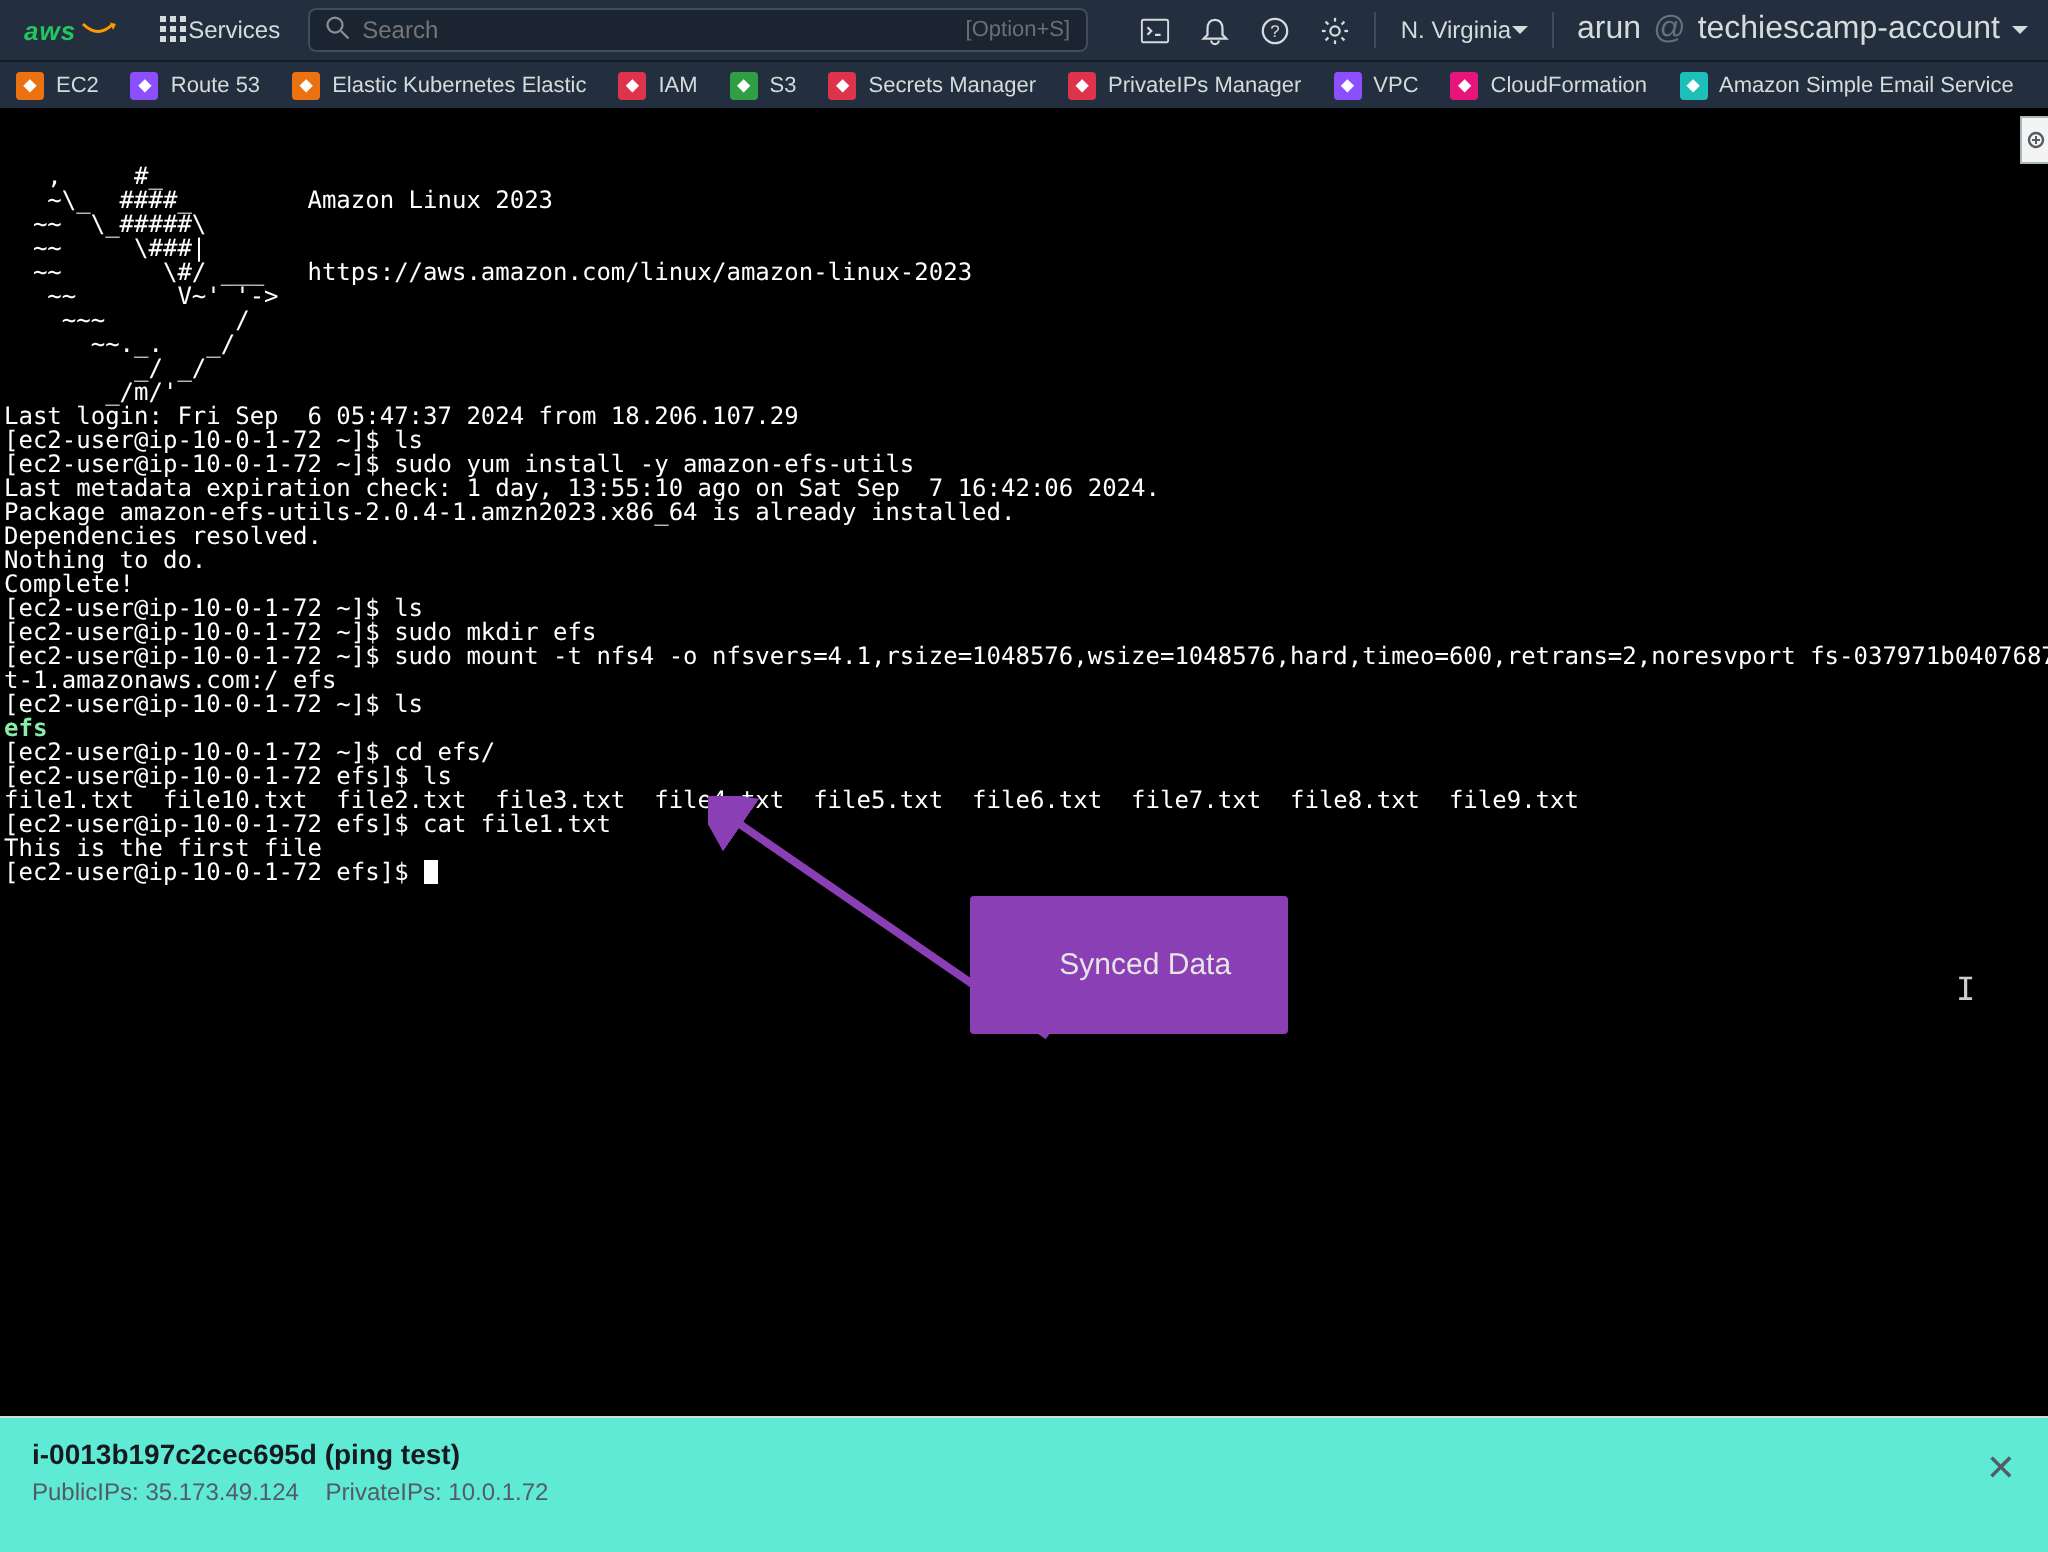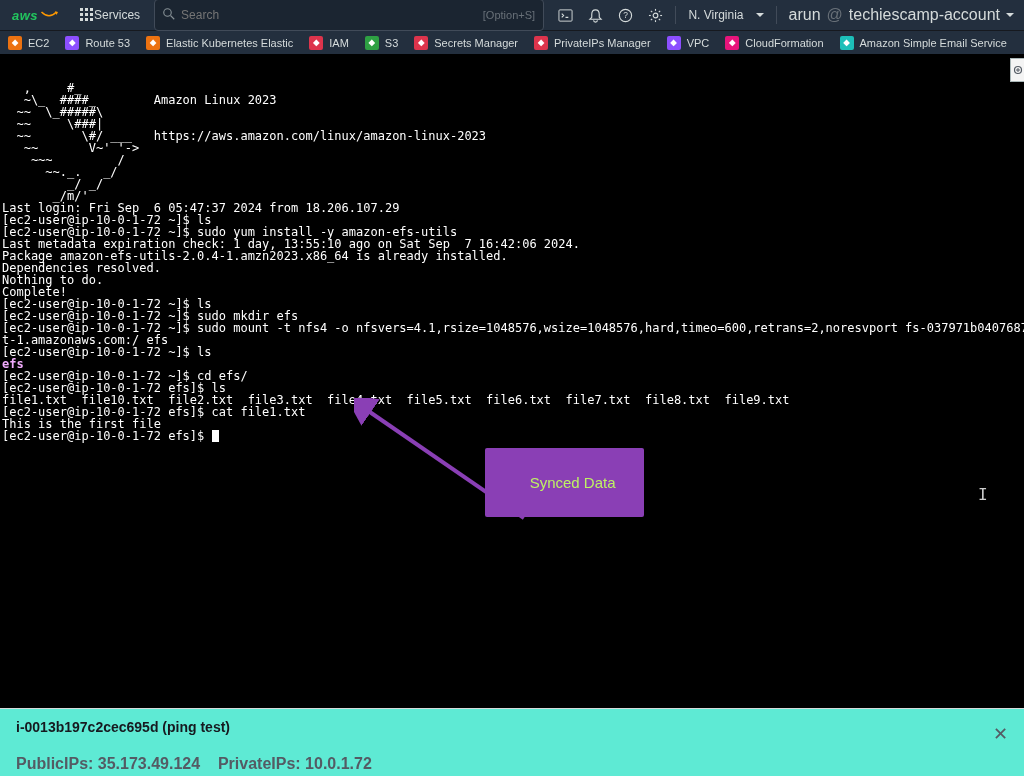--- a/index.html
+++ b/index.html
@@ -4,55 +4,55 @@
   <style>
     * { margin: 0; padding: 0; box-sizing: border-box; }
     html, body { width: 1024px; height: 776px; font-family: -apple-system, BlinkMacSystemFont, "Segoe UI", Arial, sans-serif; overflow: hidden; background: #fff; }
     
     .top-header { height: 30px; background: #232f3e; display: flex; align-items: center; color: #d5dbdb; font-size: 12px; }
     .aws-logo { padding: 0 12px; font-weight: bold; font-style: italic; color: #ff9900; display: flex; align-items: center; gap:2px;}
     .aws-logo-text { color: #22c55e; font-weight: 600; letter-spacing: 0.5px; font-size: 13px;}
     .services-btn { display: flex; align-items: flex-start; gap: 0; padding: 0 10px; cursor: pointer; }
     .grid-icon { width: 14px; height: 14px; display: inline-block; }
     .grid-icon svg { width: 100%; height: 100%; }
-    .search-box { margin: 0 4px; flex: 0 0 390px; height: 32px; background: #1b2531; border: 1px solid #414b59; border-radius: 4px; display: flex; align-items: center; padding: 0 8px; color: #687078; }
+    .search-box { margin: 0 4px; flex: 0 0 390px; height: 22px; background: #1b2531; border: 1px solid #414b59; border-radius: 4px; display: flex; align-items: center; padding: 0 8px; color: #687078; }
     .search-box input { background: transparent; border: none; outline: none; color: #d5dbdb; font-size: 12px; flex: 1; margin-left: 6px; }
     .search-hint { color: #687078; font-size: 11px; }
     .header-spacer { flex: 1; }
     .header-icons { display: flex; align-items: center; gap: 2px; padding-right: 4px; }
     .header-icon { width: 28px; height: 28px; display: flex; align-items: center; justify-content: center; cursor: pointer; color: #d5dbdb; }
-    .region { padding: 0 10px; cursor: pointer; display: flex; align-items: center; gap: 12px; font-size: 12px; text-align: center; }
+    .region { padding: 0 10px; cursor: pointer; display: flex; align-items: center; gap: 0; font-size: 12px; text-align: center; }
     .account { padding: 0 10px; cursor: pointer; display: flex; align-items: center; gap: 6px; font-size: 16px; }
     .caret-down { width: 0; height: 0; border-left: 4px solid transparent; border-right: 4px solid transparent; border-top: 4px solid #d5dbdb; }
     .divider-v { width: 1px; height: 18px; background: #414b59; margin: 0 2px; }
     
     .fav-bar { height: 24px; background: #232f3e; border-top: 1px solid #16191f; display: flex; align-items: center; overflow: hidden; }
     .fav-item { display: flex; align-items: center; gap: 6px; padding: 0 8px; font-size: 11px; color: #d5dbdb; cursor: pointer; white-space: nowrap; }
     .fav-icon { width: 14px; height: 14px; border-radius: 2px; display: flex; align-items: center; justify-content: center; font-size: 8px; font-weight: bold; color: #fff; }
     .orange { background: #ec7211; }
     .red { background: #dd344c; }
     .purple { background: #8c4fff; }
     .teal { background: #1dbfb9; }
     .pink { background: #e7157b; }
     .green { background: #2ea043; }
     
     .terminal { position: relative; background: #000; color: #fff; font-family: "Menlo", "Consolas", monospace; font-size: 12px; line-height: 1.0; white-space: pre; padding: 4px 2px; height: 654px; overflow: hidden; }
     .terminal .line { min-height: 12px; }
-    .output-blue { color: #f0abfc; font-weight: bold; }
+    .output-blue { color: #86efac; font-weight: bold; }
     .cursor-block { display: inline-block; width: 7px; height: 12px; background: #fff; vertical-align: bottom; }
     .text-cursor-ibeam { position: absolute; width: 10px; height: 18px; color: #ccc; font-size: 16px; }
     
     .callout-arrow { position: absolute; pointer-events: none; }
-    .callout-box { position: absolute; background: #8a3fb5; color: #bef264; font-size: 15px; padding: 12px 28px; border-radius: 2px; font-family: -apple-system, sans-serif; }
+    .callout-box { position: absolute; background: #8a3fb5; color: #e5e5e5; font-size: 15px; padding: 12px 28px; border-radius: 2px; font-family: -apple-system, sans-serif; }
     
     .side-toggle { position: absolute; top: 58px; right: 0; width: 14px; height: 24px; background: #f4f4f4; border: 1px solid #aab7b8; border-right: none; display:flex; align-items:center; justify-content:center; cursor:pointer; color:#545b64; font-size:11px;}
     
     .footer { height: 68px; background: #5eead4; border-top: 1px solid #d5dbdb; padding: 10px 16px; position: relative; }
     .footer-title { font-size: 14px; font-weight: 600; color: #16191f; }
-    .footer-ips { font-size: 16px; color: #545b64; margin-top: 20px; font-weight: bold; }
+    .footer-ips { font-size: 12px; color: #545b64; margin-top: 4px; }
     .footer-close { position: absolute; top: 14px; right: 16px; cursor: pointer; color: #545b64; font-size: 18px; }
   </style>
 </head>
 <body>
 
 <div class="top-header">
   <div class="aws-logo">
     <span class="aws-logo-text">aws</span>
     <svg width="18" height="10" viewBox="0 0 24 12">
         <path d="M2 2 Q12 12 22 2" stroke="#ff9900" stroke-width="2" fill="none"></path>

